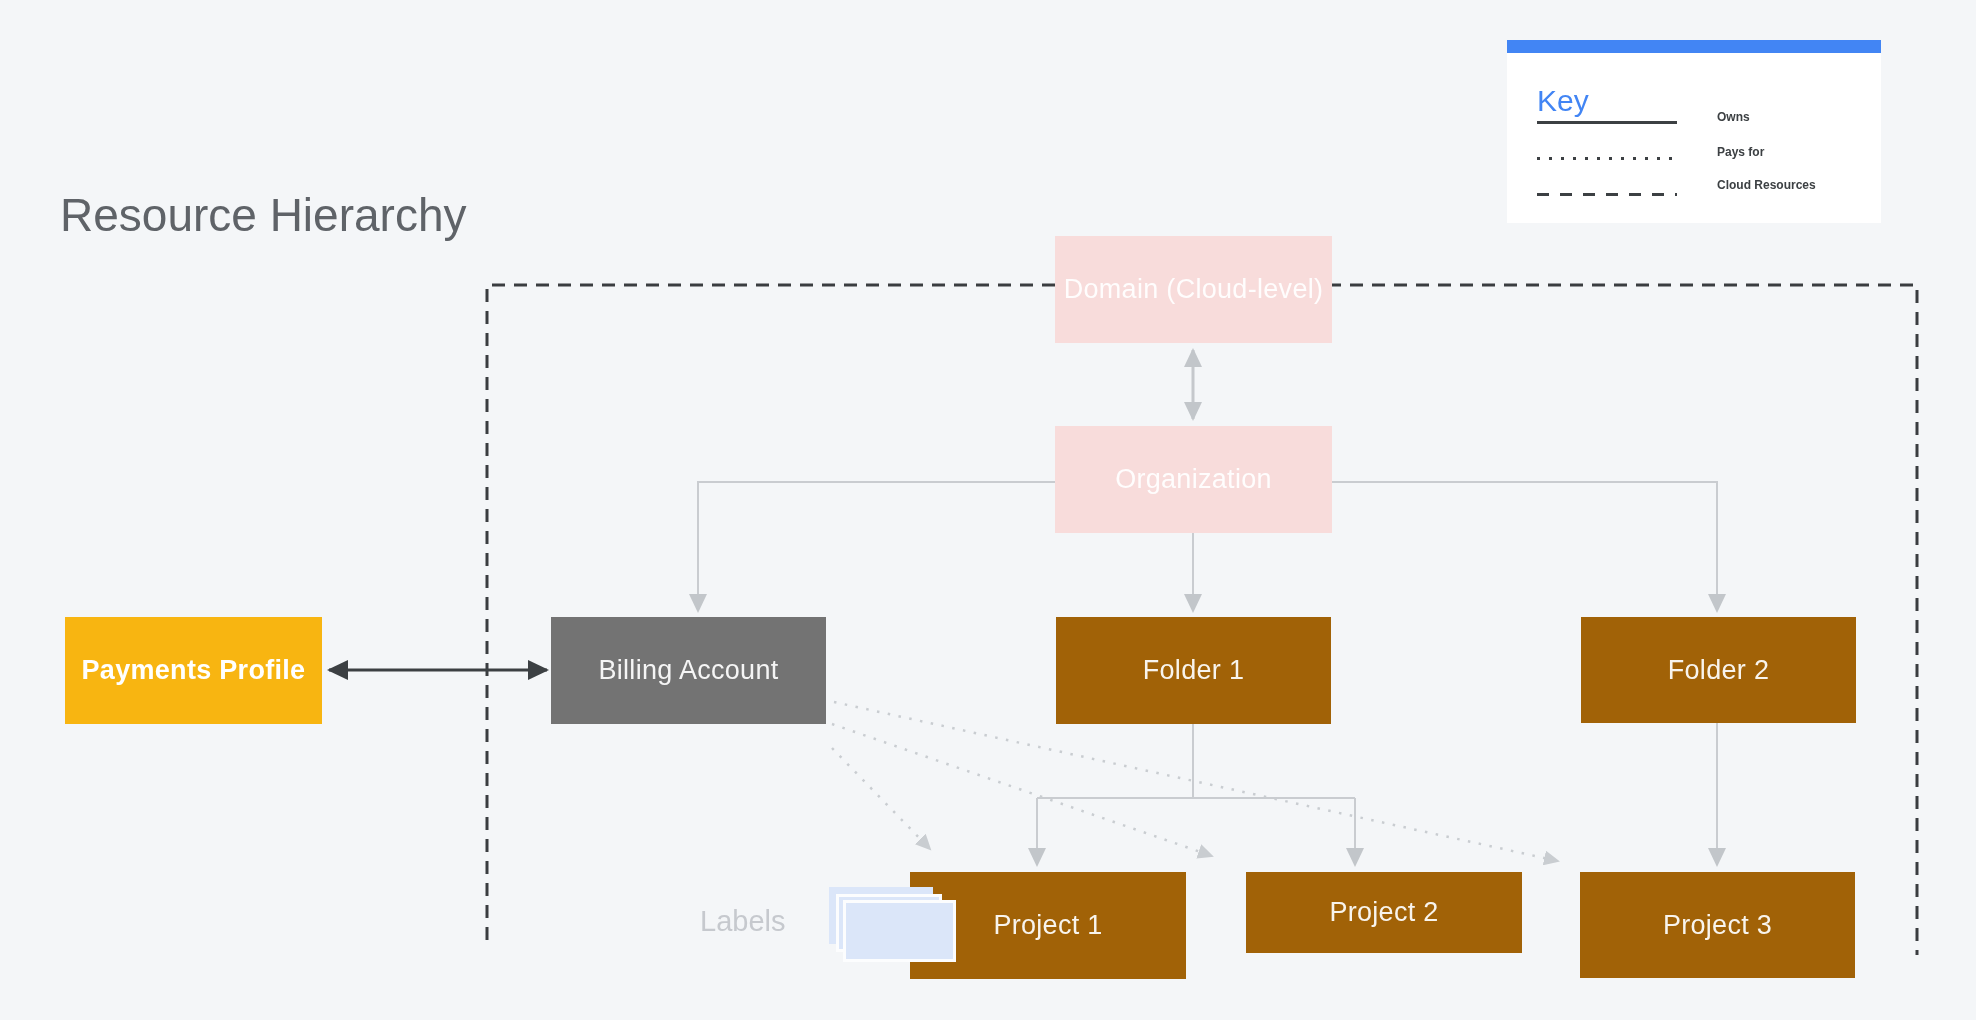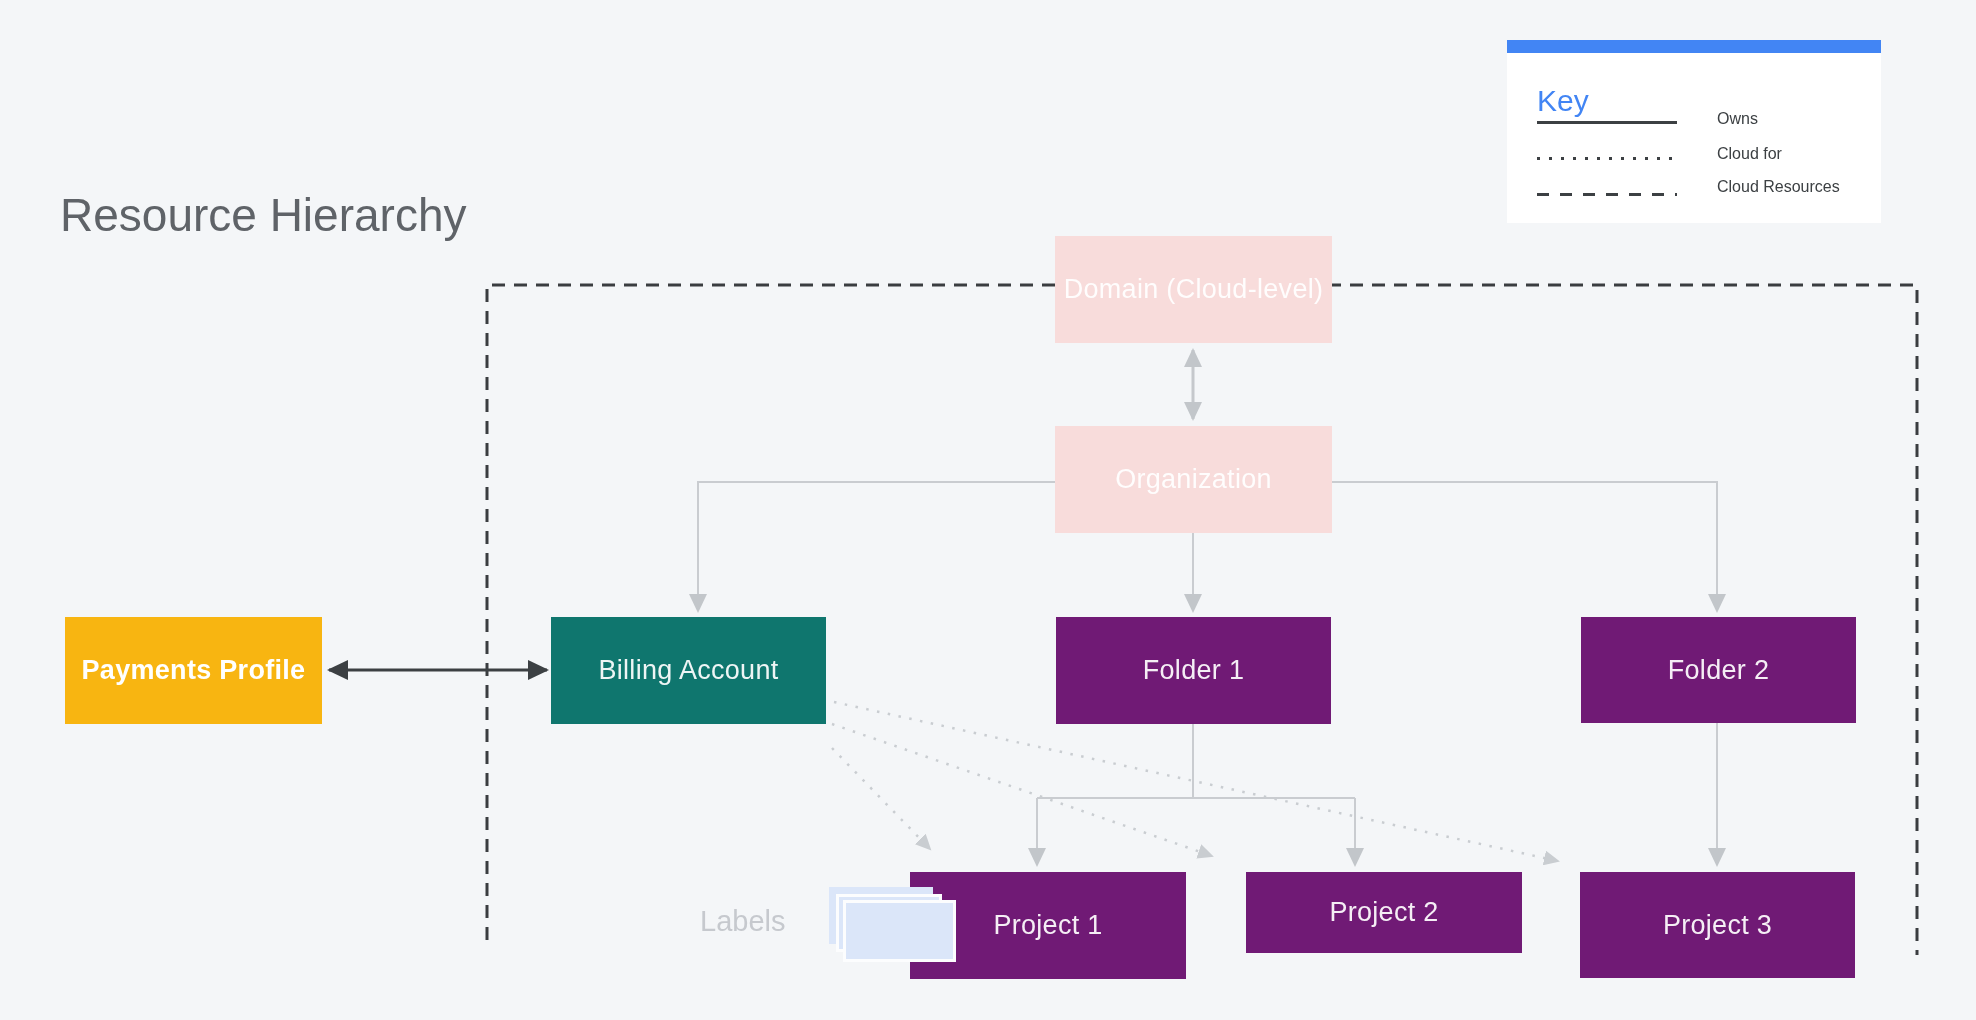--- a/index.html
+++ b/index.html
@@ -6,22 +6,22 @@
   body{font-family:"Liberation Sans",sans-serif;background:#f4f6f8;}
   #canvas{position:relative;width:1976px;height:1020px;background:#f4f6f8;overflow:hidden;}
 
   
   #connectors{position:absolute;left:0;top:0;z-index:1;}
 
   
   .node{position:absolute;z-index:2;display:flex;align-items:center;justify-content:center;
         font-size:27px;color:rgba(255,255,255,0.93);letter-spacing:.3px;}
   .node.pink{background:#f8dcdb;}
-  .node.green{background:#0f766e;}
-  .node.blue{background:#701a75;}
+  .node.green{background:#737373;}
+  .node.blue{background:#a16207;}
   .node.yellow{background:#f8b511;color:#ffffff;font-weight:700;}
 
   #node-domain{left:1055px;top:236px;width:277px;height:107px;}
   #node-organization{left:1055px;top:426px;width:277px;height:107px;}
   #node-billing{left:551px;top:617px;width:275px;height:107px;}
   #node-payments{left:65px;top:617px;width:257px;height:107px;}
   #node-folder1{left:1056px;top:617px;width:275px;height:107px;}
   #node-folder2{left:1581px;top:617px;width:275px;height:106px;}
   #node-project1{left:910px;top:872px;width:276px;height:107px;}
   #node-project2{left:1246px;top:872px;width:276px;height:81px;}
@@ -38,21 +38,21 @@
   #stack-card-front{left:843px;top:900px;width:113px;height:62px;border:3px solid #fcfdfe;}
 
   
   #legend{position:absolute;left:1507px;top:40px;width:374px;height:183px;background:#ffffff;z-index:4;}
   #legend-bar{position:absolute;left:0;top:0;width:100%;height:13px;background:#4285f4;}
   #legend-title{position:absolute;left:30px;top:44px;font-size:30px;font-weight:400;color:#4285f4;}
   .legend-sample{position:absolute;left:30px;width:140px;height:3px;}
   #legend-sample-solid{top:81px;background:#3c4043;}
   #legend-sample-dotted{top:117px;background:repeating-linear-gradient(90deg,#3c4043 0 3px,transparent 3px 12px);}
   #legend-sample-dashed{top:153px;background:repeating-linear-gradient(90deg,#3c4043 0 12px,transparent 12px 23px);}
-  .legend-label{position:absolute;left:210px;width:145px;font-size:16px;font-weight:400;color:#3c4043;line-height:1.18;}
+  .legend-label{position:absolute;left:210px;width:145px;font-size:12px;font-weight:700;color:#3c4043;line-height:1.18;}
   #legend-label-owns{top:70px;}
   #legend-label-paysfor{top:105px;}
   #legend-label-cloud{top:138px;}
 </style>
 </head>
 <body>
 
 <div id="canvas">
 
   <svg id="connectors" width="1976" height="1020" viewBox="0 0 1976 1020">
@@ -133,19 +133,19 @@
   <div class="stack-card" id="stack-card-front"></div>
 
   <div id="legend">
     <div id="legend-bar"></div>
     <div id="legend-title">Key</div>
 
     <div class="legend-sample" id="legend-sample-solid"></div>
     <div class="legend-label" id="legend-label-owns">Owns</div>
 
     <div class="legend-sample" id="legend-sample-dotted"></div>
-    <div class="legend-label" id="legend-label-paysfor">Cloud for</div>
+    <div class="legend-label" id="legend-label-paysfor">Pays for</div>
 
     <div class="legend-sample" id="legend-sample-dashed"></div>
     <div class="legend-label" id="legend-label-cloud">Cloud Resources</div>
   </div>
 
 </div>
 
 </body></html>

